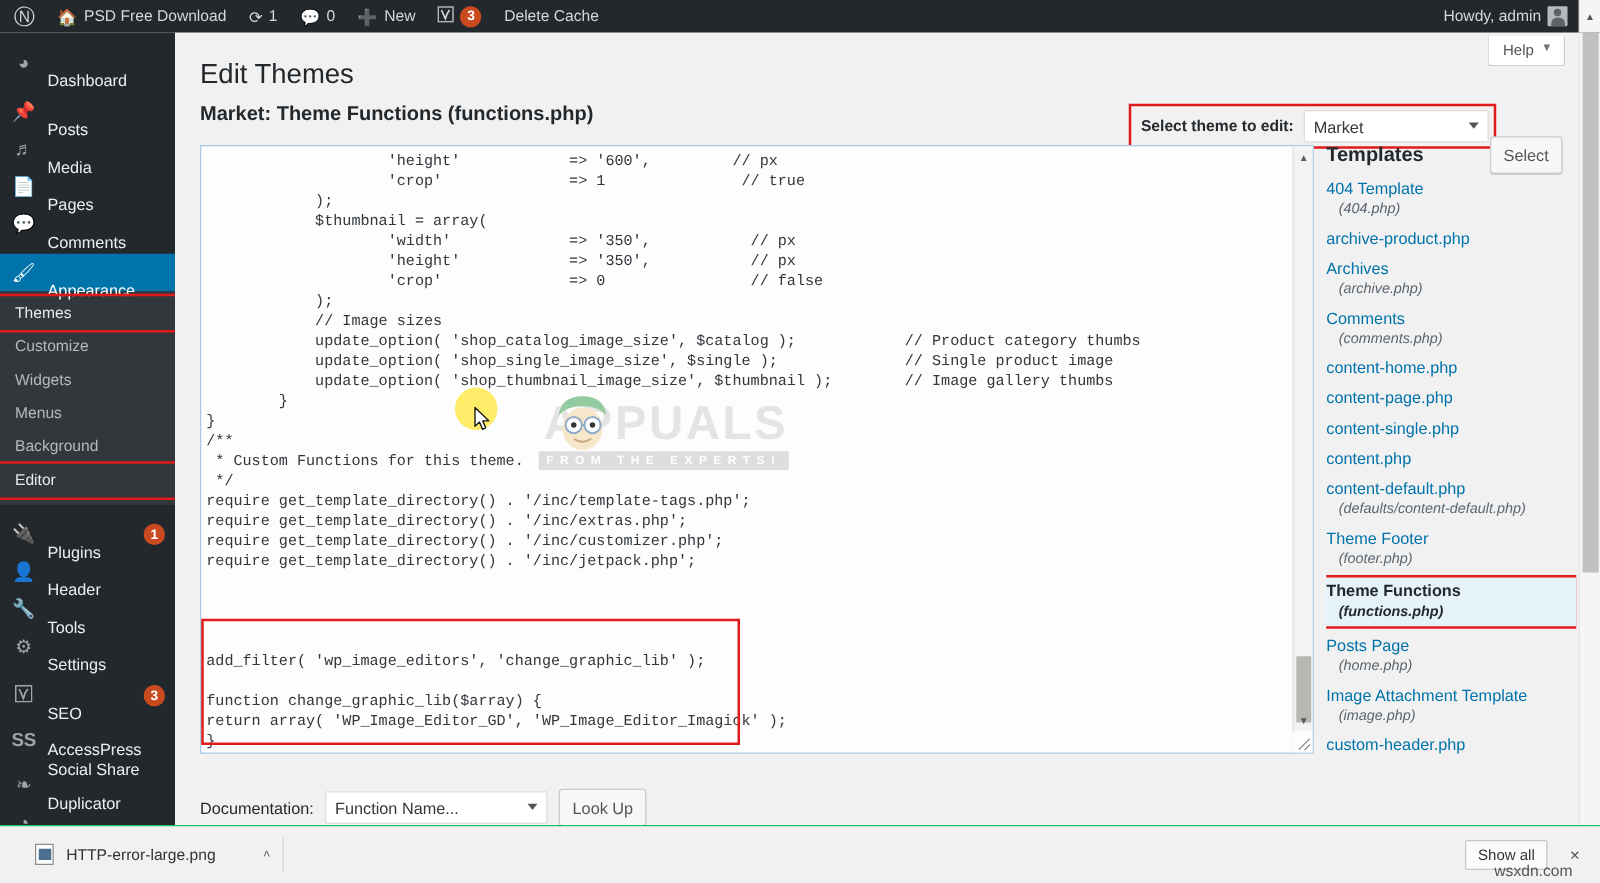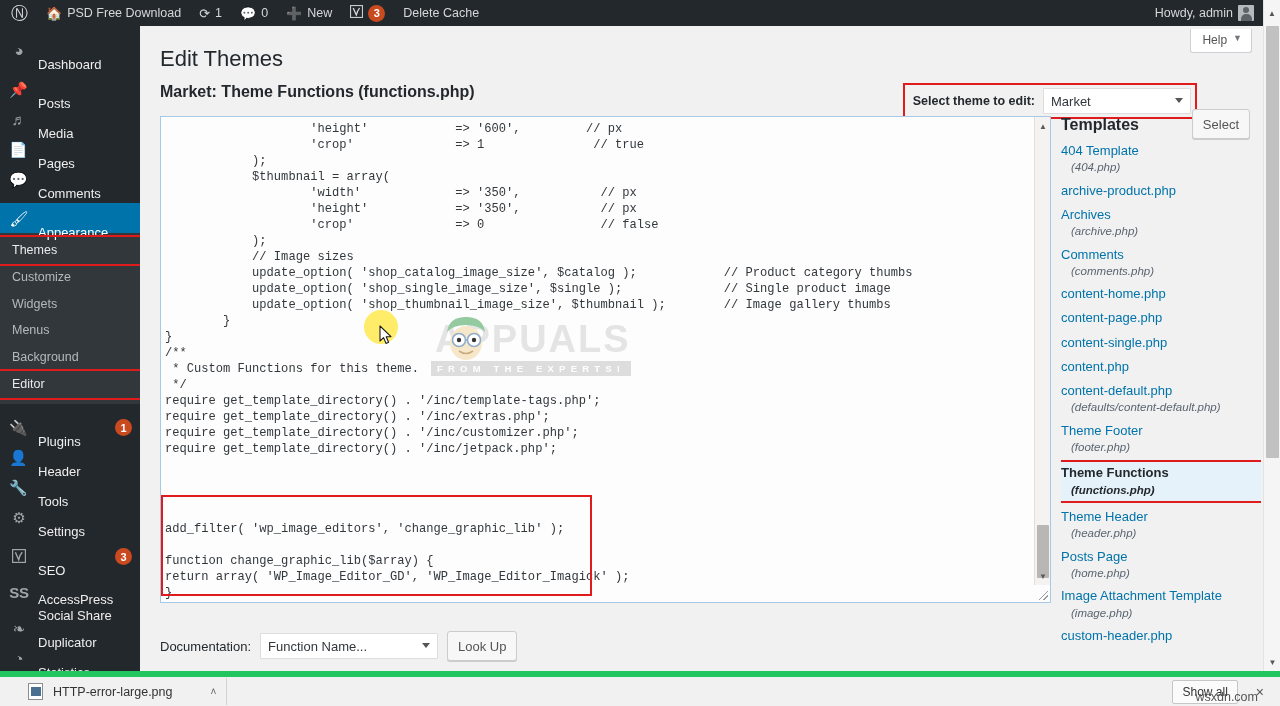--- a/index.html
+++ b/index.html
@@ -295,22 +295,22 @@
   #pagescroll .pg-arrow.dn { bottom: 0; }
   #adminbar-scroll-arrow {
     position: absolute; right: 0; top: 0; width: 17px; height: 26px;
     background:#f5f5f5; border-left:1px solid #e3e3e3;
     display:flex; align-items:center; justify-content:center;
     font-size: 8px; color:#555; z-index: 41;
   }
 
   
   #downloadbar {
-    position: absolute; left: 0; bottom: 0; width: 1280px; height: 35px;
-    background: #f1f1f1; border-top: 6px solid #22c55e;
+    position: absolute; left: 0; bottom: 0; width: 1280px; height: 46px;
+    background: #f1f1f1; border-top: 1px solid #22c55e;
     display: flex; align-items: center; z-index: 60;
   }
   #dl-item {
     display: flex; align-items: center; gap: 10px;
     margin-left: 22px; padding: 4px 10px 4px 6px;
     border-right: 1px solid #d2d2d2; height: 27px; cursor: pointer;
   }
   #dl-icon {
     width: 15px; height: 17px; background: #fff;
     border: 1px solid #8d8d8d; position: relative;
@@ -596,24 +596,20 @@
     </div>
     <div class="tpl">
       <span class="t-name">Theme Footer</span>
       <span class="t-file">(footer.php)</span>
     </div>
     <div class="tpl selected">
       <span class="t-name">Theme Functions</span>
       <span class="t-file">(functions.php)</span>
     </div>
     <div class="tpl">
-      <span class="t-name">Theme Header</span>
-      <span class="t-file">(header.php)</span>
-    </div>
-    <div class="tpl">
       <span class="t-name">Posts Page</span>
       <span class="t-file">(home.php)</span>
     </div>
     <div class="tpl">
       <span class="t-name">Image Attachment Template</span>
       <span class="t-file">(image.php)</span>
     </div>
     <div class="tpl">
       <span class="t-name">custom-header.php</span>
     </div>

